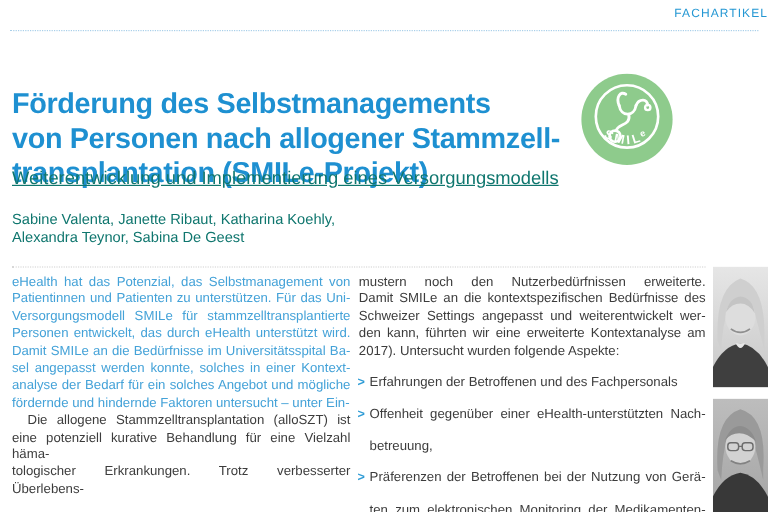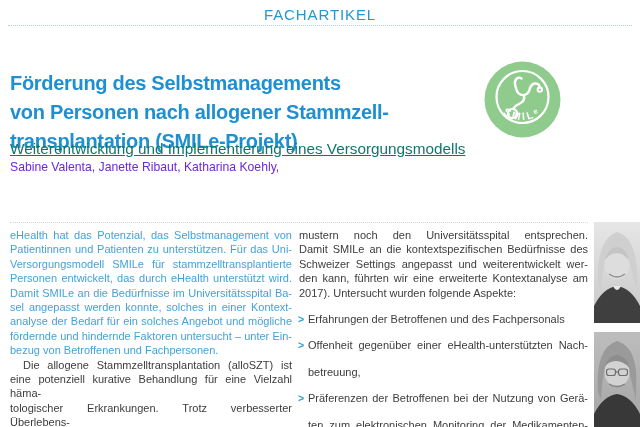--- a/index.html
+++ b/index.html
@@ -1,38 +1,38 @@
 <!DOCTYPE html>
 <html><head>
 <meta charset="utf-8">
 <style>
   html,body{margin:0;padding:0;}
   body{
     width:640px;height:427px;position:relative;overflow:hidden;background:#ffffff;
     font-family:"Liberation Sans","DejaVu Sans",sans-serif;color:#3c3c3c;
   }
   .kicker{
-    position:absolute;top:6px;left:0;width:100%;text-align:center;
-    color:#2497d3;font-size:15px;letter-spacing:.9px;font-weight:400;
+    position:absolute;top:6px;left:0;width:100%;text-align:right;
+    color:#2497d3;font-size:10px;letter-spacing:.9px;font-weight:400;
   }
   .rule-top{
     position:absolute;top:25px;left:8px;right:8px;height:0;
     border-top:1px dotted #a9cfe9;
   }
   .title{
     position:absolute;left:10px;top:56px;width:500px;
-    color:#1e90d1;font-size:20px;line-height:29px;font-weight:bold;letter-spacing:-.3px;
+    color:#1e90d1;font-size:24px;line-height:29px;font-weight:bold;letter-spacing:-.3px;
   }
   .subtitle{
     position:absolute;left:10px;top:140px;width:520px;
     color:#0f766e;font-size:15.3px;line-height:18px;font-weight:400;text-decoration:underline;
   }
   .authors{
-    position:absolute;left:10px;top:160px;width:420px;
-    color:#6d28d9;font-size:12.2px;line-height:14.6px;
+    position:absolute;left:10px;top:176px;width:420px;
+    color:#0f766e;font-size:12.2px;line-height:14.6px;
   }
   .logo-badge{position:absolute;left:484px;top:61px;width:77px;height:77px;}
   .rule-authors{
     position:absolute;top:222px;left:10px;width:578px;height:0;
     border-top:1px dotted #d7d7d7;
   }
   .col{
     position:absolute;top:228px;font-size:11px;line-height:14.4px;color:#3c3c3c;
   }
   .col-left{left:10px;width:282px;}
@@ -83,45 +83,45 @@
     <text fill="#ffffff" font-size="10.5" font-weight="bold" letter-spacing="2.5" font-family="Liberation Sans, DejaVu Sans, sans-serif">
       <textPath href="#smile-arc" startOffset="50%" text-anchor="middle">
         <tspan>SMIL</tspan><tspan dy="-3" font-size="7.5">e</tspan>
       </textPath>
     </text>
   </svg>
 </div>
 
 <div class="authors">
     <div class="ln">Sabine Valenta, Janette Ribaut, Katharina Koehly,</div>
+    <div class="ln">Alexandra Teynor, Sabina De Geest</div>
   </div>
 <div class="rule-authors"></div>
 
 <div class="col col-left">
   <div class="just lead">
       <div class="ln">eHealth hat das Potenzial, das Selbstmanagement von</div>
       <div class="ln">Patientinnen und Patienten zu unterstützen. Für das Uni-</div>
       <div class="ln">Versorgungsmodell SMILe für stammzelltransplantierte</div>
       <div class="ln">Personen entwickelt, das durch eHealth unterstützt wird.</div>
       <div class="ln">Damit SMILe an die Bedürfnisse im Universitätsspital Ba-</div>
       <div class="ln">sel angepasst werden konnte, solches in einer Kontext-</div>
       <div class="ln">analyse der Bedarf für ein solches Angebot und mögliche</div>
       <div class="ln">fördernde und hindernde Faktoren untersucht – unter Ein-</div>
-      <div class="ln">bezug von Betroffenen und Fachpersonen.</div>
     </div>
   <div class="just jall indent-first">
       <div class="ln">Die allogene Stammzelltransplantation (alloSZT) ist</div>
       <div class="ln">eine potenziell kurative Behandlung für eine Vielzahl häma-</div>
       <div class="ln">tologischer Erkrankungen. Trotz verbesserter Überlebens-</div>
     </div>
 </div>
 
 <div class="col col-right">
   <div class="just">
-      <div class="ln">mustern noch den Universitätsspital entsprechen.</div>
+      <div class="ln">mustern noch den Nutzerbedürfnissen erweiterte.</div>
       <div class="ln">Damit SMILe an die kontextspezifischen Bedürfnisse des</div>
       <div class="ln">Schweizer Settings angepasst und weiterentwickelt wer-</div>
       <div class="ln">den kann, führten wir eine erweiterte Kontextanalyse am</div>
       <div class="ln">2017). Untersucht wurden folgende Aspekte:</div>
     </div>
   <div class="bullets">
       <div class="bullet">
         <span class="marker">&gt;</span>
         <div class="ln">Erfahrungen der Betroffenen und des Fachpersonals</div>
       </div>

